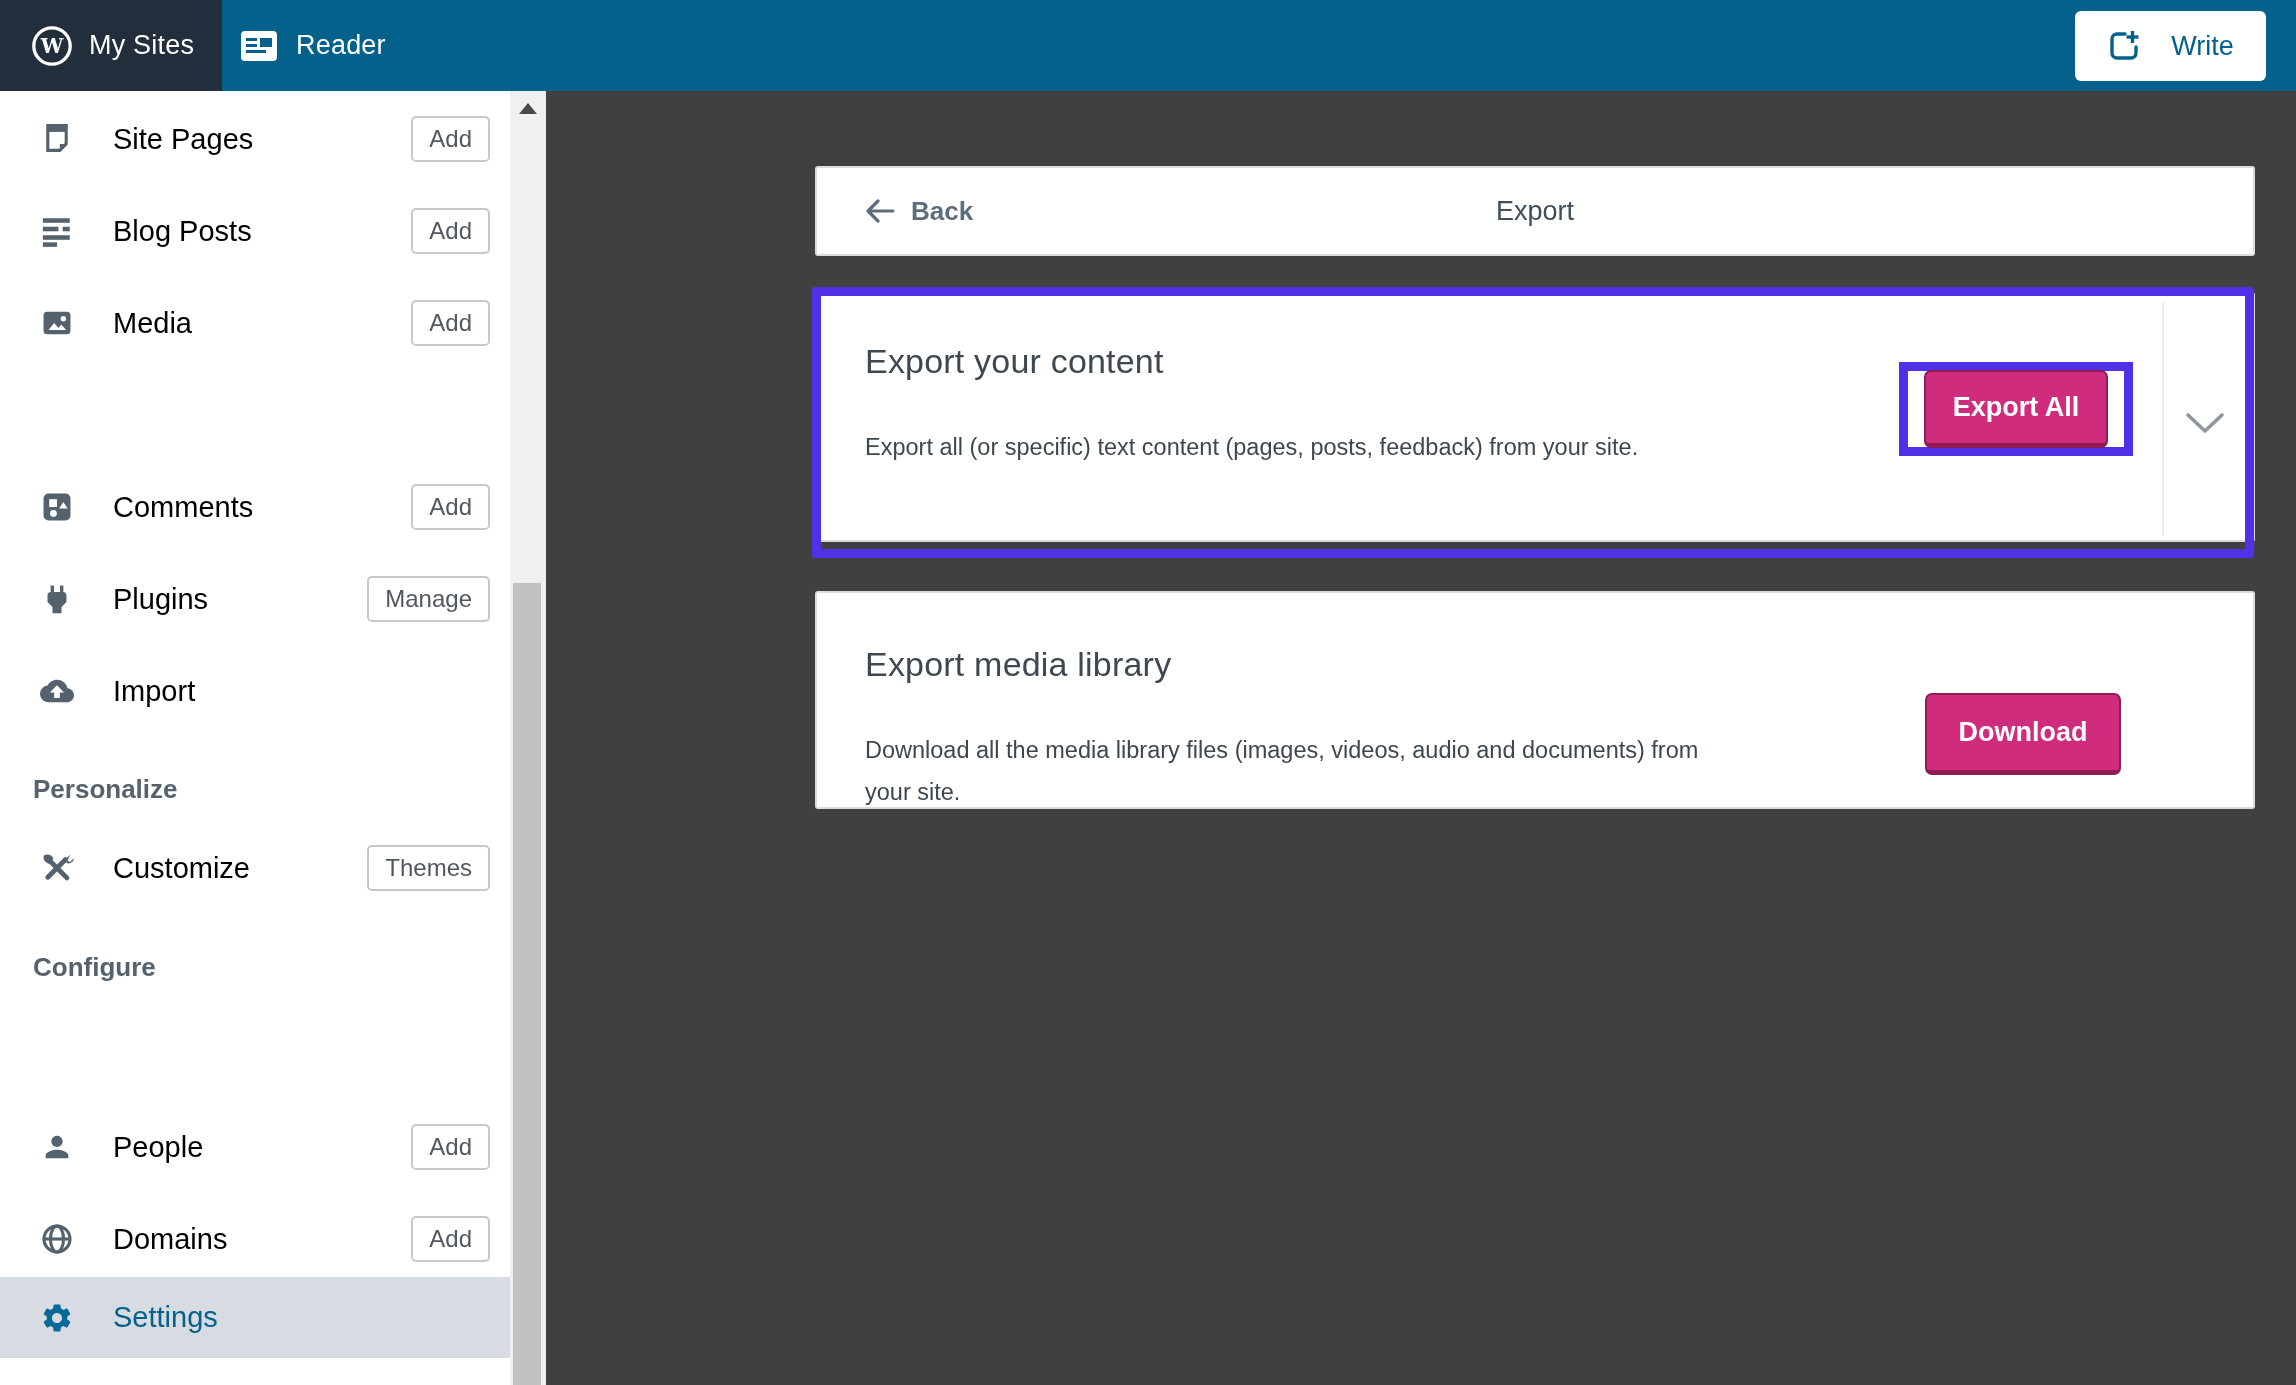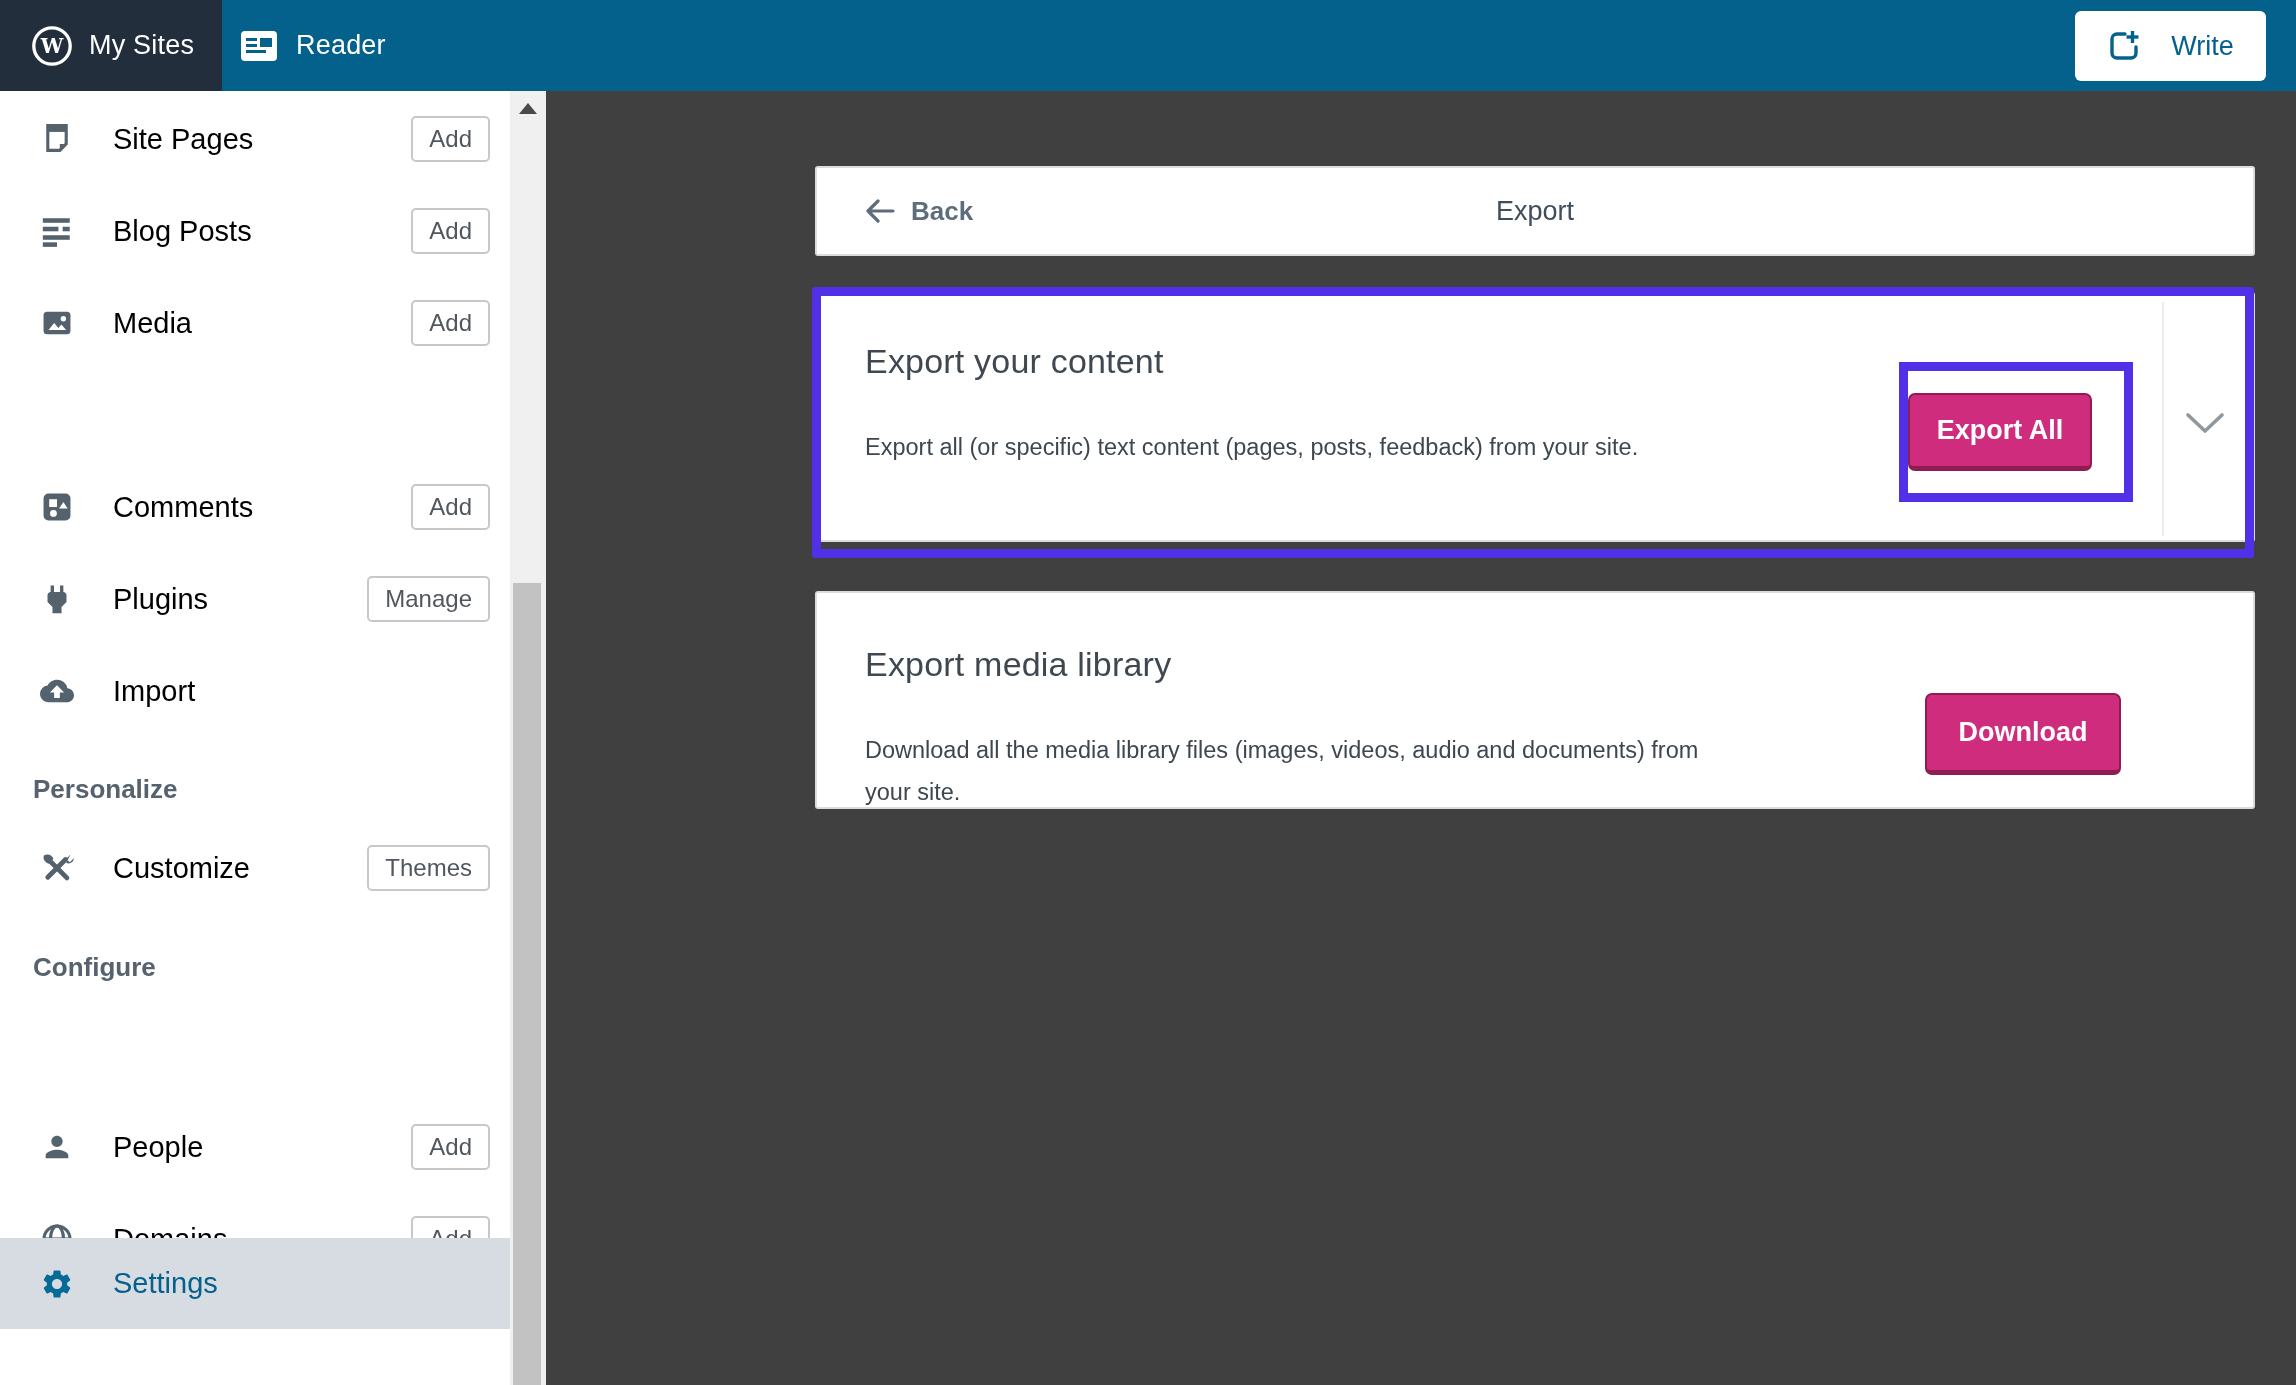--- a/index.html
+++ b/index.html
@@ -56,23 +56,23 @@
   .card-export h2 { top:48px; }
   .card-export p { top:132px; width:890px; }
   .card-media h2 { top:52px; }
   .card-media p { top:136px; width:860px; }
 
   .v-divider { position:absolute; left:1345px; top:8px; width:2px; height:234px; background:#ECECEC; }
   .chev { position:absolute; left:1368px; top:118px; width:40px; height:24px; cursor:pointer; }
 
   .pink-btn { background:#D02C7D; color:#fff; font-size:27px; font-weight:bold; font-family:inherit;
               border:2px solid #8E1D52; border-bottom-width:5px; border-radius:7px; cursor:pointer; }
-  .btn-highlight-box { position:absolute; left:1082px; top:68px; width:234px; height:140px;
+  .btn-highlight-box { position:absolute; left:1082px; top:68px; width:234px; height:94px;
                        background:#fff; border:9px solid #5130E8; display:flex;
-                       align-items:center; justify-content:flex-start; }
+                       align-items:center; justify-content:center; }
   .btn-highlight-box .pink-btn { width:184px; height:78px; }
   .download-btn { position:absolute; left:1108px; top:100px; width:196px; height:82px; }
 
   .purple-overlay { position:absolute; left:266px; top:196px; width:1442px; height:271px;
                     border:9px solid #5130E8; border-radius:3px; pointer-events:none; z-index:20; }
 </style>
 </head>
 <body>
 
 <div class="screen">
@@ -211,21 +211,21 @@
         <svg viewBox="0 0 24 24" fill="none" stroke="#54626E" stroke-width="2.2">
           <circle cx="12" cy="12" r="9.2"></circle>
           <line x1="2.8" y1="12" x2="21.2" y2="12"></line>
           <ellipse cx="12" cy="12" rx="4.6" ry="9.2"></ellipse>
         </svg>
       </span>
       <span class="nav-label">Domains</span>
       <button class="nav-badge">Add</button>
     </div>
 
-    <div class="nav-item selected" style="top:1147px; height:91px">
+    <div class="nav-item selected" style="top:1186px; height:81px">
       <span class="nav-icon">
         <svg viewBox="0 0 24 24" fill="#056A96">
           <path d="M19.14 12.94c.04-.3.06-.61.06-.94 0-.32-.02-.64-.07-.94l2.03-1.58c.18-.14.23-.41.12-.61l-1.92-3.32c-.12-.22-.37-.29-.59-.22l-2.39.96c-.5-.38-1.03-.7-1.62-.94l-.36-2.54c-.04-.24-.24-.41-.48-.41h-3.84c-.24 0-.43.17-.47.41l-.36 2.54c-.59.24-1.13.57-1.62.94l-2.39-.96c-.22-.08-.47 0-.59.22L2.74 8.87c-.12.21-.08.47.12.61l2.03 1.58c-.05.3-.09.63-.09.94s.02.64.07.94l-2.03 1.58c-.18.14-.23.41-.12.61l1.92 3.32c.12.22.37.29.59.22l2.39-.96c.5.38 1.03.7 1.62.94l.36 2.54c.05.24.24.41.48.41h3.84c.24 0 .44-.17.47-.41l.36-2.54c.59-.24 1.13-.56 1.62-.94l2.39.96c.22.08.47 0 .59-.22l1.92-3.32c.12-.22.07-.47-.12-.61l-2.01-1.58zM12 15.6c-1.98 0-3.6-1.62-3.6-3.6s1.62-3.6 3.6-3.6 3.6 1.62 3.6 3.6-1.62 3.6-3.6 3.6z"></path>
         </svg>
       </span>
       <span class="nav-label">Settings</span>
     </div>
   </nav>
 
   <div class="side-scroll">

